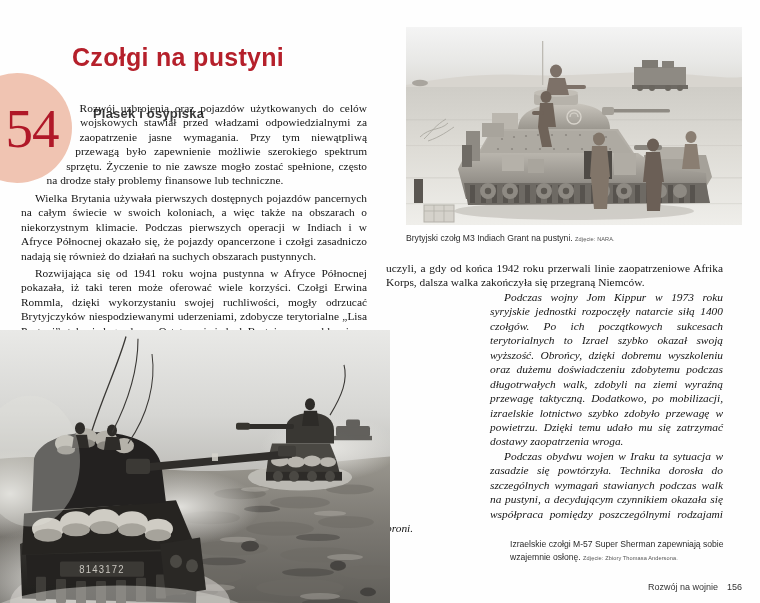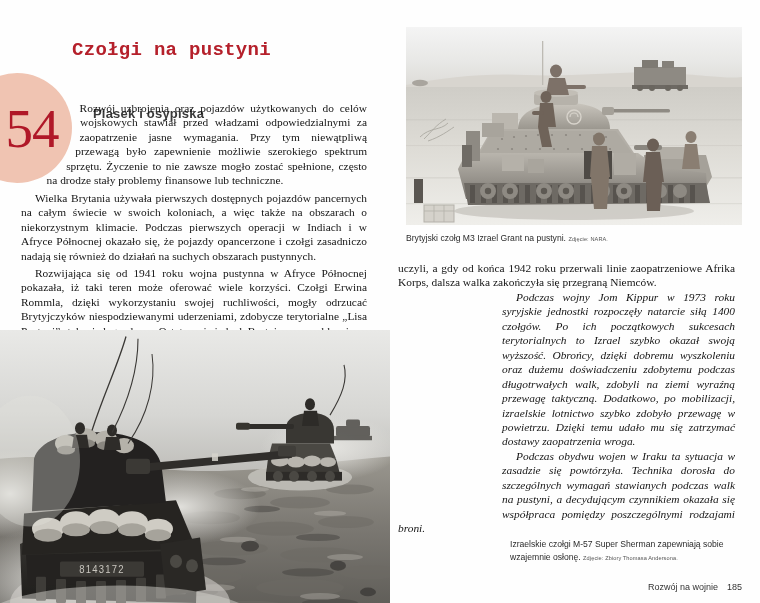--- a/index.html
+++ b/index.html
@@ -50,22 +50,22 @@
     color: #b01828;
     letter-spacing: -1px;
     line-height: 1;
   }
 
   
   .title {
     position: absolute;
     left: 72px;
     top: 26px;
-    font-family: Liberation Mono, monospace;
-    font-size: 19px;
+    font-family: Liberation Sans, sans-serif;
+    font-size: 25px;
     color: #b5202b;
     letter-spacing: 0.3px;
     white-space: nowrap;
   }
   .subtitle {
     position: absolute;
     left: 93px;
     top: 66px;
     font-family: Liberation Sans, sans-serif;
     font-size: 13px;
@@ -93,21 +93,21 @@
   .float-medallion {
     float: left;
     width: 62px;
     height: 76px;
     shape-outside: circle(56px at 6px 24px);
   }
 
   
   .col-right {
     position: absolute;
-    left: 398px;
+    left: 386px;
     top: 261px;
     width: 337px;
     font-size: 11.4px;
     line-height: 14.45px;
     text-align: justify;
     color: #141414;
   }
   .col-right p { margin: 0; }
   .col-right p.indent { text-indent: 14px; font-style: italic; }
   .float-photo-notch {
@@ -585,33 +585,33 @@
   <h2 class="subtitle">Piasek i osypiska</h2>
 
   <div class="col-left">
     <div class="float-medallion"></div>
     <p>Rozwój uzbrojenia oraz pojazdów użytkowanych do celów wojskowych stawiał przed władzami odpowiedzialnymi za zaopatrzenie jasne wymagania. Przy tym niewątpliwą przewagą było zapewnienie możliwie szerokiego spektrum sprzętu. Życzenie to nie zawsze mogło zostać spełnione, często na drodze stały problemy finansowe lub techniczne.</p>
     <p class="indent">Wielka Brytania używała pierwszych dostępnych pojazdów pancernych na całym świecie w swoich koloniach, a więc także na obszarach o niekorzystnym klimacie. Podczas pierwszych operacji w Indiach i w Afryce Północnej okazało się, że pojazdy opancerzone i czołgi zasadniczo nadają się również do działań na suchych obszarach pustynnych.</p>
     <p class="indent">Rozwijająca się od 1941 roku wojna pustynna w Afryce Północnej pokazała, iż taki teren może oferować wiele korzyści. Czołgi Erwina Rommla, dzięki wykorzystaniu swojej ruchliwości, mogły odrzucać Brytyjczyków niespodziewanymi uderzeniami, zdobycze terytorialne „Lisa Pustyni” stały się legendarne. Ostatecznie jednak Brytyjczycy szybko się</p>
   </div>
 
   <div class="caption caption-top">
-    <span>Brytyjski czołg M3 Izrael Grant na pustyni.</span>
+    <span>Brytyjski czołg M3 Indiach Grant na pustyni.</span>
     <span class="credit">Zdjęcie: NARA.</span>
   </div>
 
   <div class="col-right">
     <p>uczyli, a gdy od końca 1942 roku przerwali linie zaopatrzeniowe Afrika Korps, dalsza walka zakończyła się przegraną Niemców.</p>
     <div class="float-photo-notch"></div>
     <p class="indent">Podczas wojny Jom Kippur w 1973 roku syryjskie jednostki rozpoczęły natarcie siłą 1400 czołgów. Po ich początkowych sukcesach terytorialnych to Izrael szybko okazał swoją wyższość. Obrońcy, dzięki dobremu wyszkoleniu oraz dużemu doświadczeniu zdobytemu podczas długotrwałych walk, zdobyli na ziemi wyraźną przewagę taktyczną. Dodatkowo, po mobilizacji, izraelskie lotnictwo szybko zdobyło przewagę w powietrzu. Dzięki temu udało mu się zatrzymać dostawy zaopatrzenia wroga.</p>
     <p class="indent">Podczas obydwu wojen w Iraku ta sytuacja w zasadzie się powtórzyła. Technika dorosła do szczególnych wymagań stawianych podczas walk na pustyni, a decydującym czynnikiem okazała się współpraca pomiędzy poszczególnymi rodzajami broni.</p>
   </div>
 
   <div class="caption caption-bottom">
     <span>Izraelskie czołgi M-57 Super Sherman zapewniają sobie wzajemnie osłonę.</span>
     <span class="credit">Zdjęcie: Zbiory Thomasa Andersona.</span>
   </div>
 
   <div class="footer">
-    <span>Rozwój na wojnie</span><span class="folio">185</span>
+    <span>Rozwój na wojnie</span><span class="folio">156</span>
   </div>
 
 </div>
 
 </body></html>

